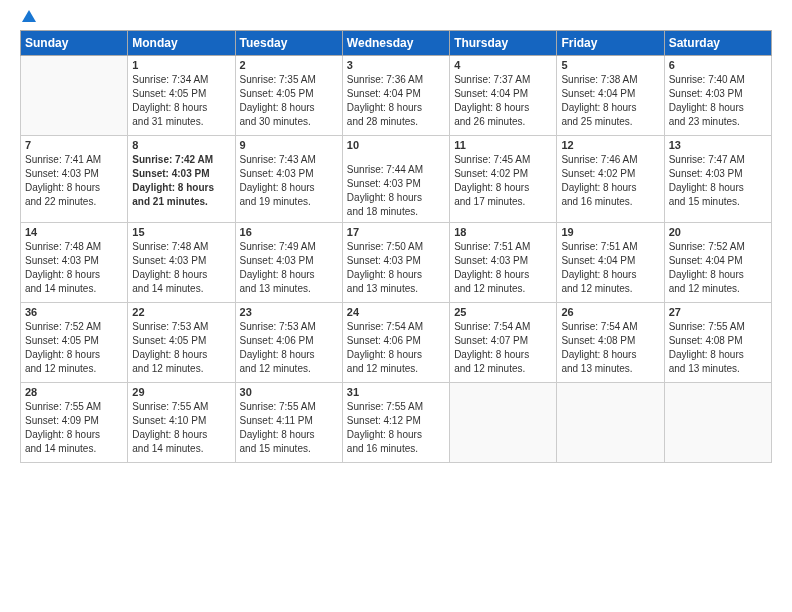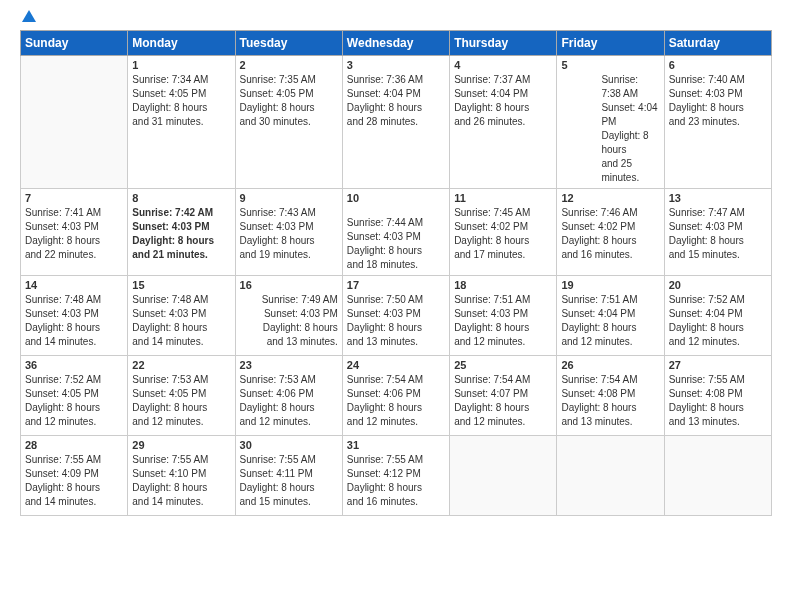--- a/index.html
+++ b/index.html
@@ -143,21 +143,21 @@
           </td>
           <td>
             <span class="day-num">4</span>
             <div class="day-info" style="white-space: pre-line;">Sunrise: 7:37 AM
 Sunset: 4:04 PM
 Daylight: 8 hours
 and 26 minutes.</div>
           </td>
           <td>
             <span class="day-num">5</span>
-            <div class="day-info" style="white-space: pre-line; margin-left: 40px;">Sunrise: 7:38 AM
+            <div class="day-info" style="white-space: pre-line;">Sunrise: 7:38 AM
 Sunset: 4:04 PM
 Daylight: 8 hours
 and 25 minutes.</div>
           </td>
           <td>
             <span class="day-num">6</span>
             <div class="day-info" style="white-space: pre-line;">Sunrise: 7:40 AM
 Sunset: 4:03 PM
 Daylight: 8 hours
 and 23 minutes.</div>
@@ -224,21 +224,21 @@
           </td>
           <td>
             <span class="day-num">15</span>
             <div class="day-info" style="white-space: pre-line;">Sunrise: 7:48 AM
 Sunset: 4:03 PM
 Daylight: 8 hours
 and 14 minutes.</div>
           </td>
           <td>
             <span class="day-num">16</span>
-            <div class="day-info" style="white-space: pre-line; text-align: right;">Sunrise: 7:49 AM
+            <div class="day-info" style="white-space: pre-line;">Sunrise: 7:49 AM
 Sunset: 4:03 PM
 Daylight: 8 hours
 and 13 minutes.</div>
           </td>
           <td>
             <span class="day-num">17</span>
             <div class="day-info" style="white-space: pre-line;">Sunrise: 7:50 AM
 Sunset: 4:03 PM
 Daylight: 8 hours
 and 13 minutes.</div>

